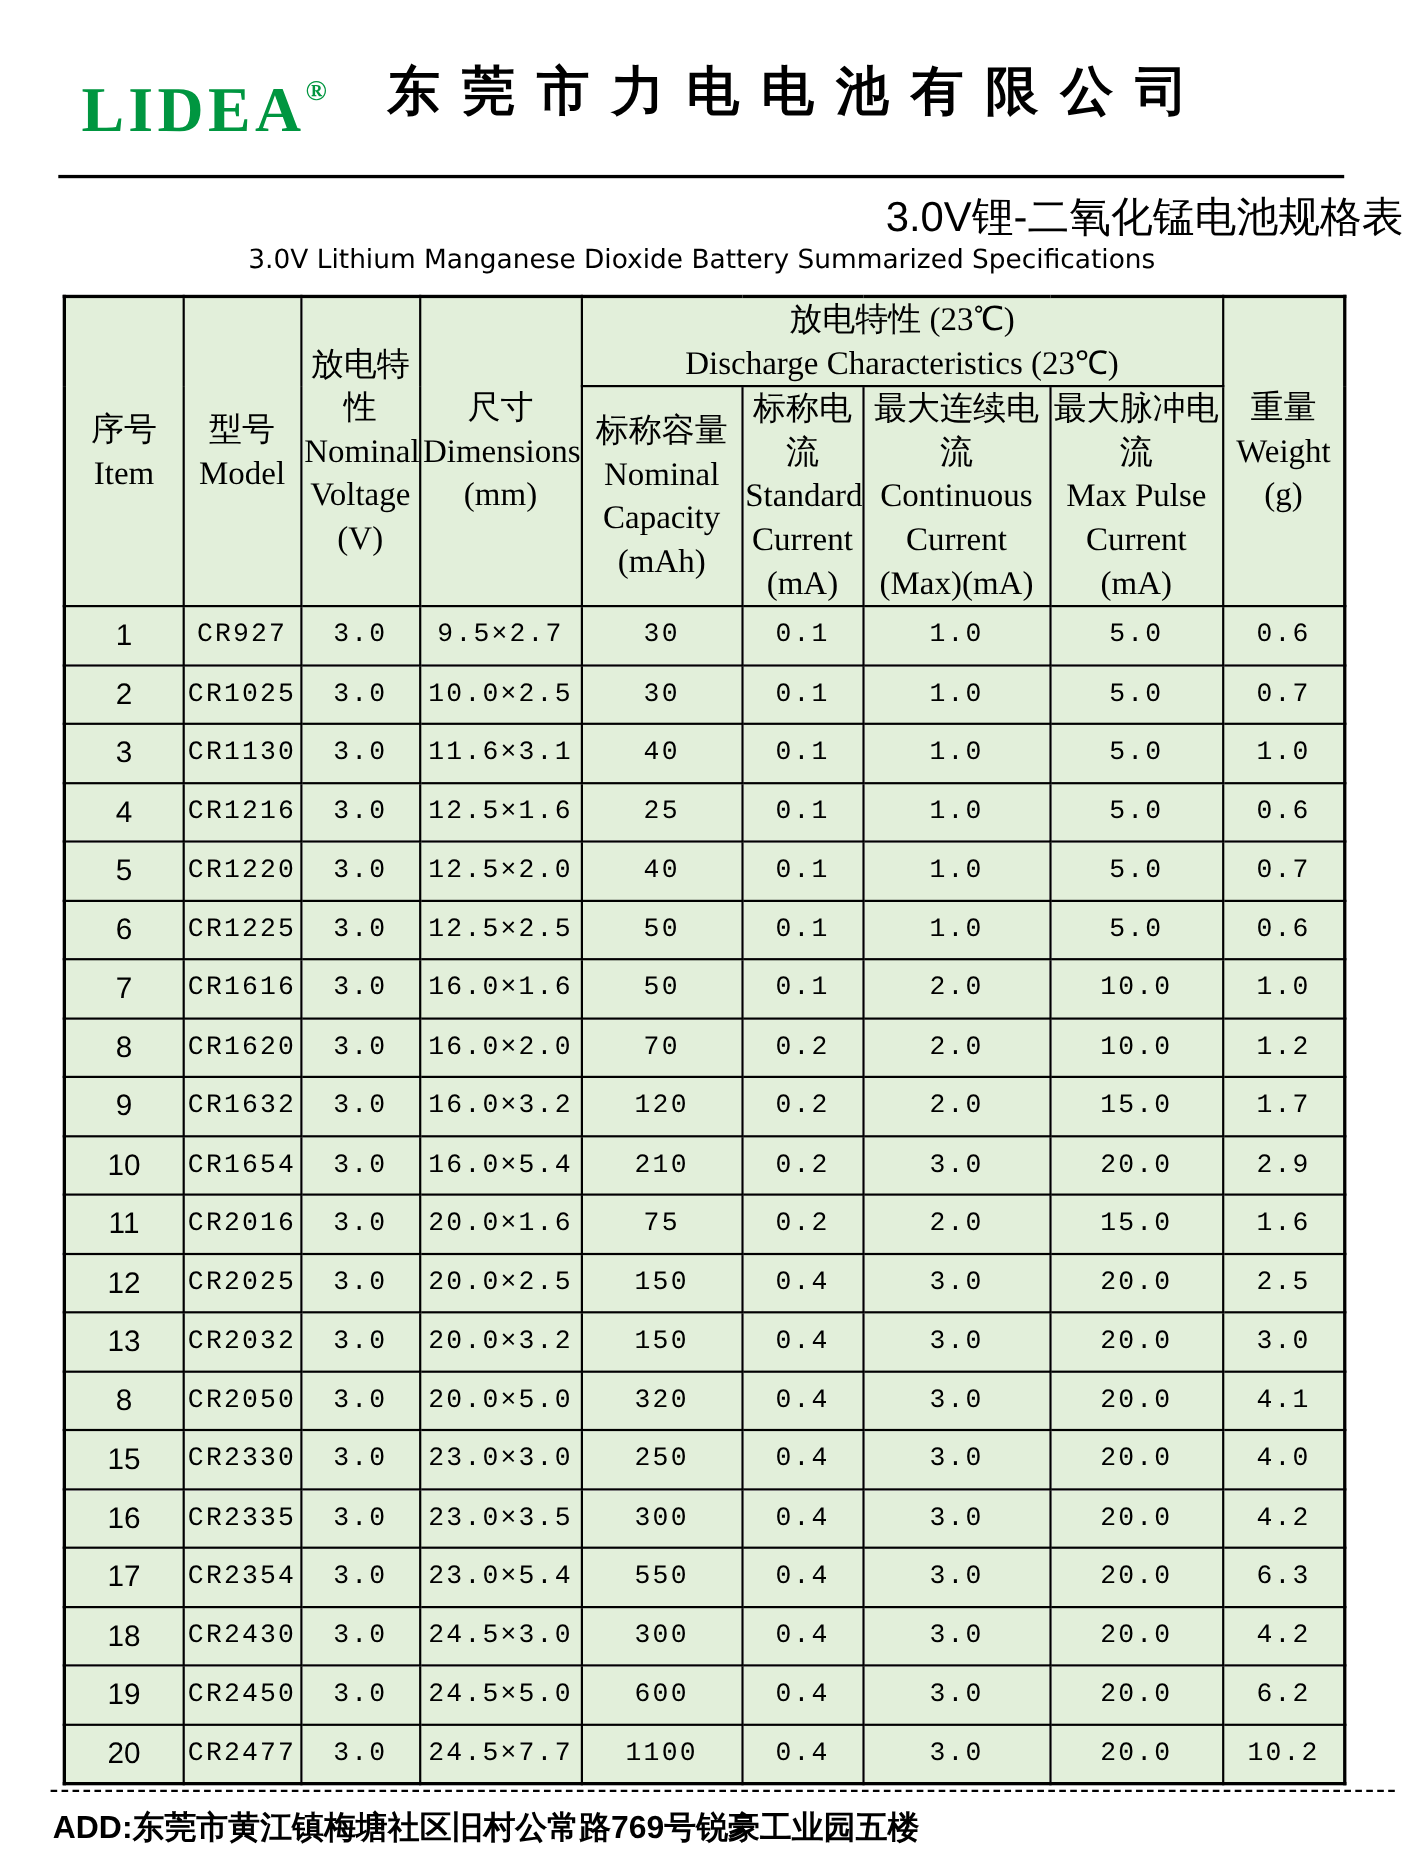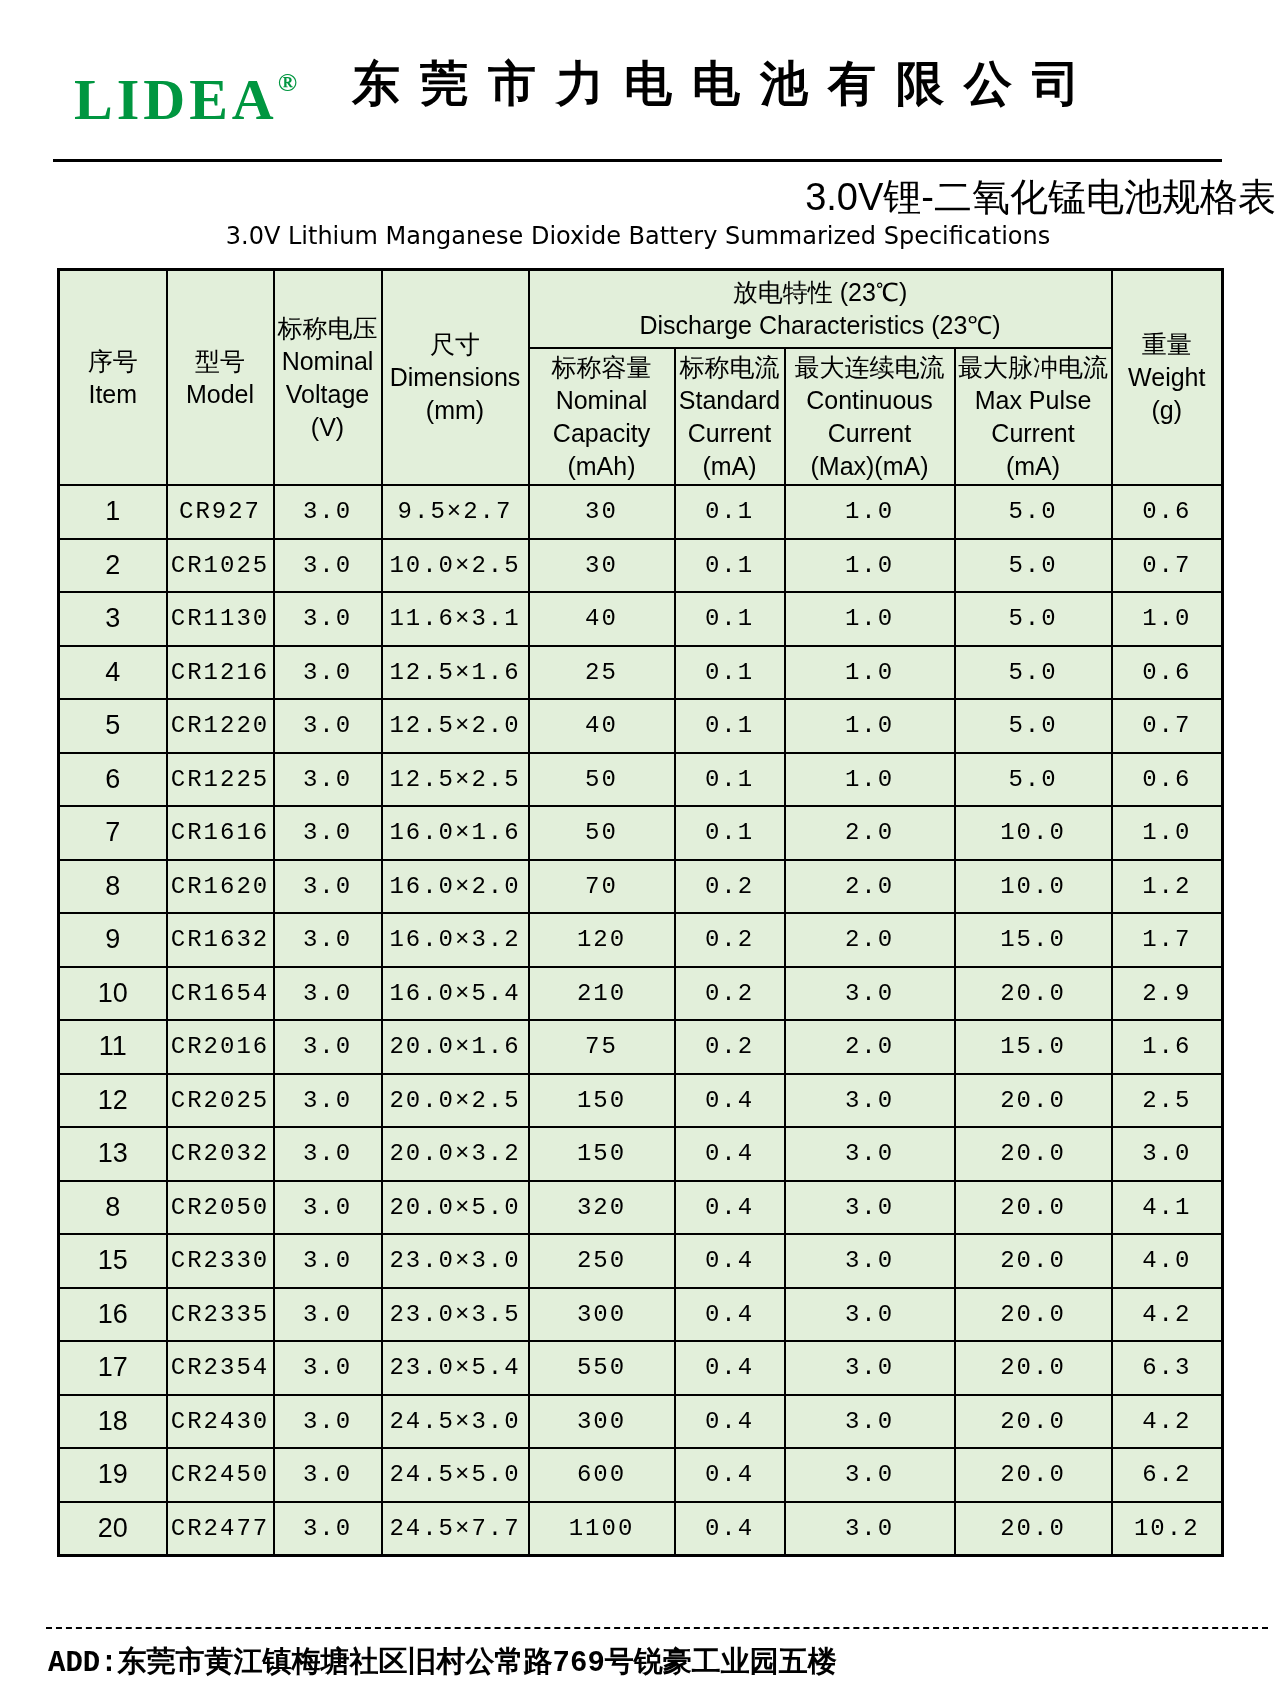--- a/index.html
+++ b/index.html
@@ -26,33 +26,33 @@
   .title-en{position:absolute;top:222px;left:0;width:1276px;text-align:center;
             font-size:24px;font-weight:normal;font-family:"DejaVu Sans",sans-serif;
             letter-spacing:0px;}
 
   
   table.spec{position:absolute;left:57px;top:268px;width:1164px;
              border-collapse:collapse;table-layout:fixed;
              border:3px solid #000;}
   table.spec th,table.spec td{border:2px solid #000;background:#e2efda;
              text-align:center;vertical-align:middle;padding:0 2px;overflow:hidden;}
-  table.spec th{font-size:25px;font-weight:normal;line-height:1.32;
-             white-space:pre-line;font-family:Liberation Sans, sans-serif;}
+  table.spec th{font-size:30px;font-weight:normal;line-height:1.32;
+             white-space:pre-line;font-family:Liberation Serif, serif;}
   th.group-th{font-size:26px;line-height:1.45;height:76px;}
   tr.subhead-row th{height:135px;}
   td.c-item{font-size:27px;font-family:"Liberation Sans",sans-serif;}
   td.c-data{font-size:24px;font-family:"Liberation Mono",monospace;letter-spacing:2px;}
   tbody tr{height:53.5px;}
 
   
   .dotted-line{position:absolute;top:1627px;left:46px;width:1222px;
                border-top:2px dashed #000;}
   .address{position:absolute;top:1642px;left:48px;
-           font-family:Liberation Mono, monospace;font-weight:bold;font-size:29px;
+           font-family:Liberation Sans, sans-serif;font-weight:bold;font-size:29px;
            letter-spacing:0px;white-space:nowrap;}
 </style>
 </head>
 <body>
 
 <div id="page">
 
   <div class="brand-row">
     <div class="logo"><span>LIDEA</span><sup>®</sup></div>
     <div class="company">东莞市力电电池有限公司</div>
@@ -75,21 +75,21 @@
       <col style="width:170px">
         <col style="width:157px">
         <col style="width:111px">
     </colgroup>
     <thead>
       <tr>
         <th rowspan="2">序号
 Item</th>
         <th rowspan="2">型号
 Model</th>
-        <th rowspan="2">标称电压
+        <th rowspan="2">放电特性
 Nominal
 Voltage
 (V)</th>
         <th rowspan="2">尺寸
 Dimensions
 (mm)</th>
         <th colspan="4" class="group-th">放电特性 (23℃)
 Discharge Characteristics (23℃)</th>
         <th rowspan="2">重量
 Weight

